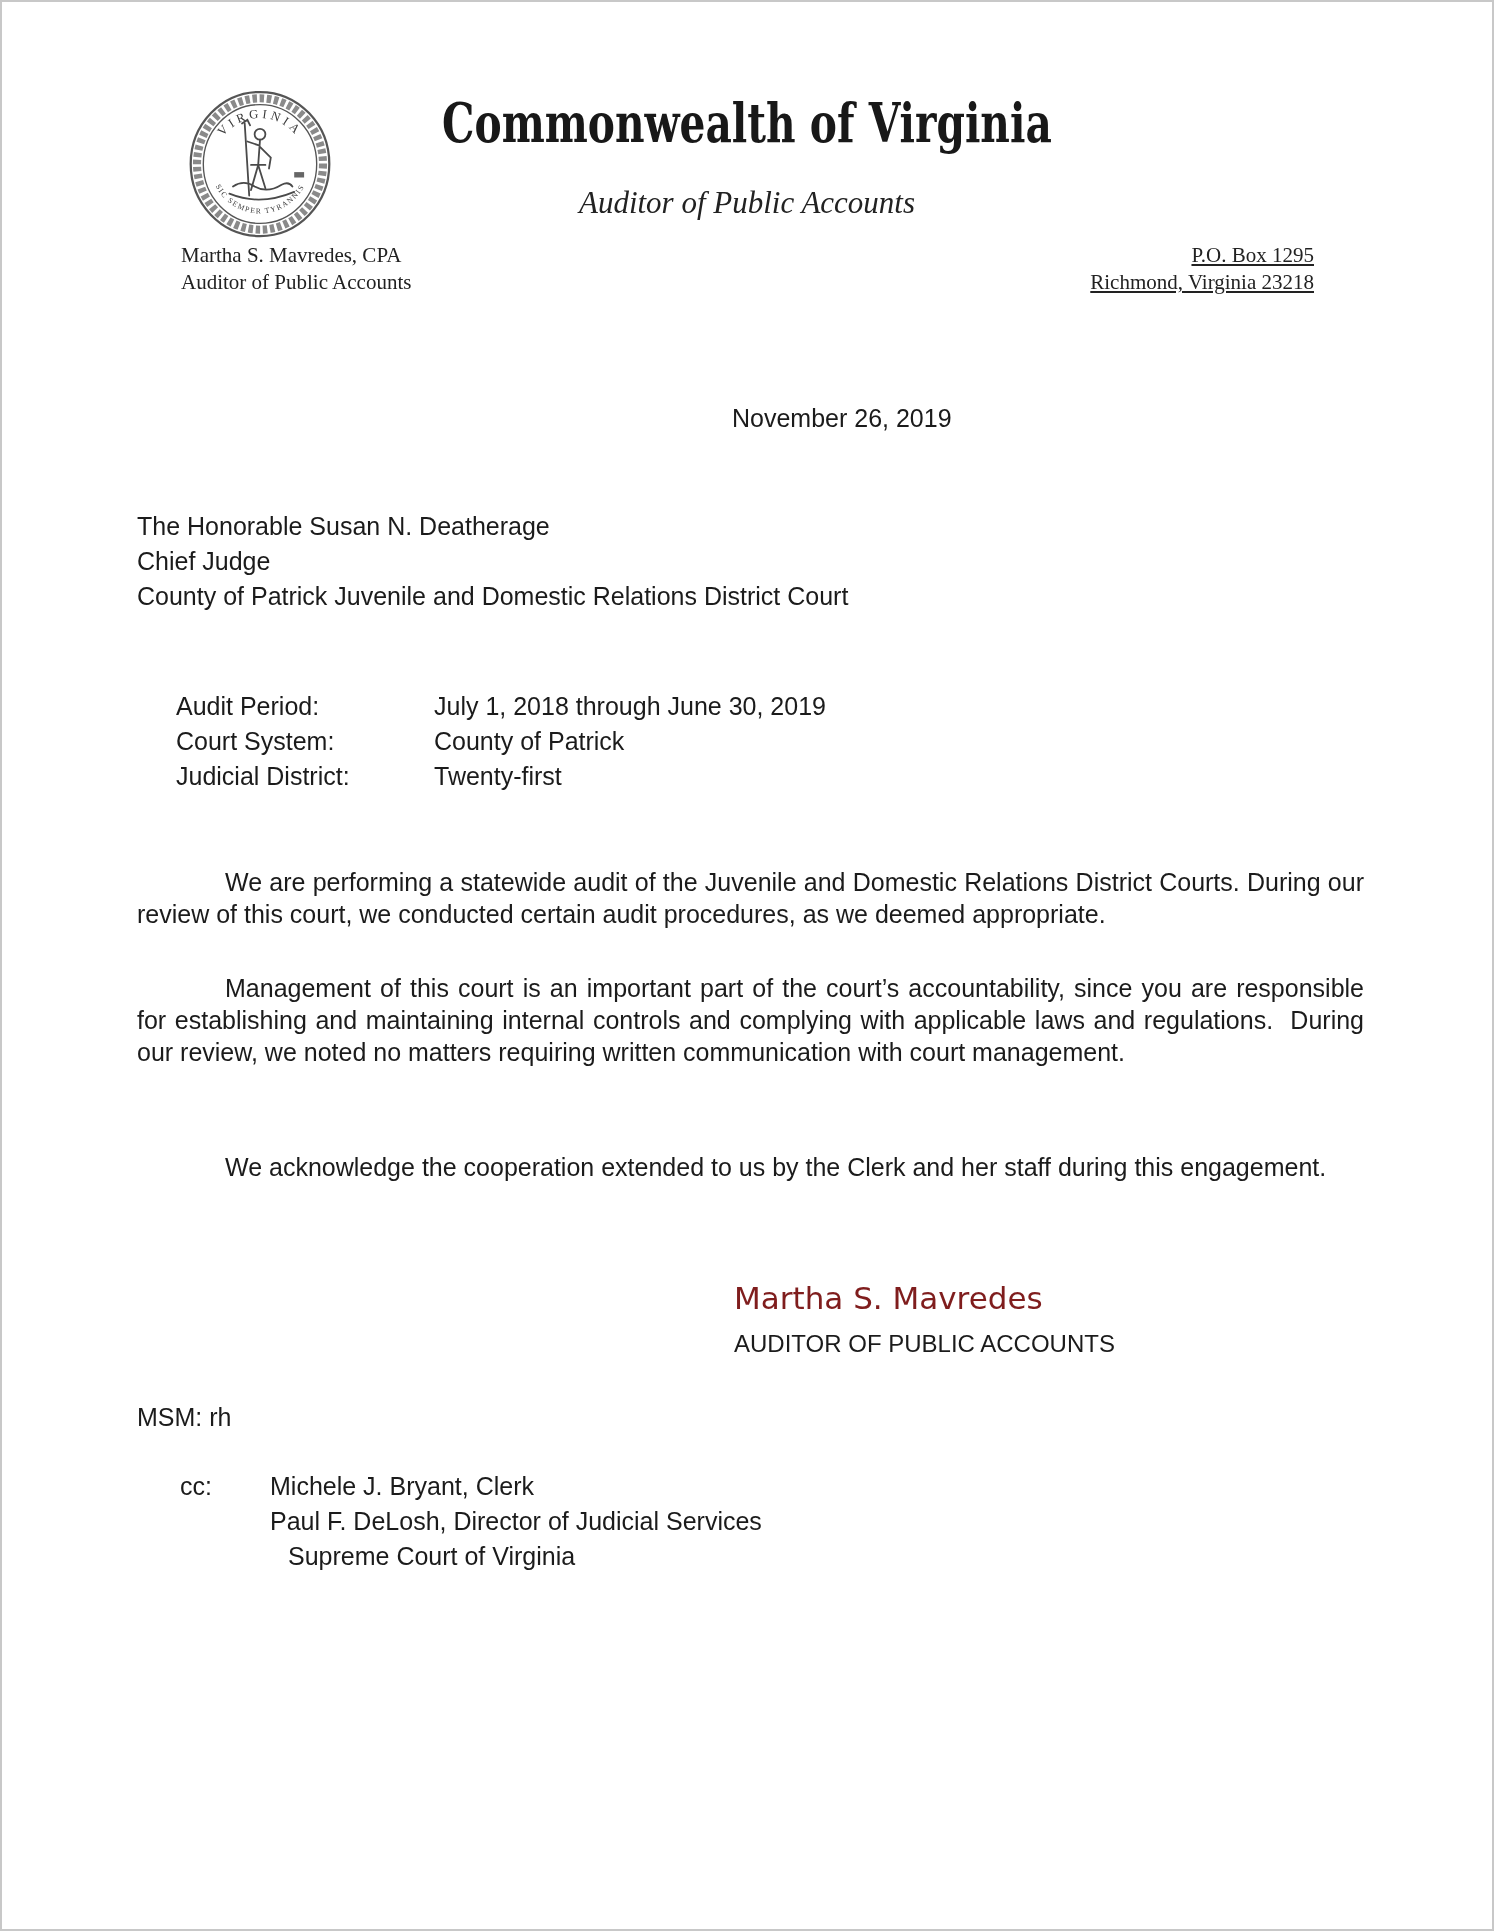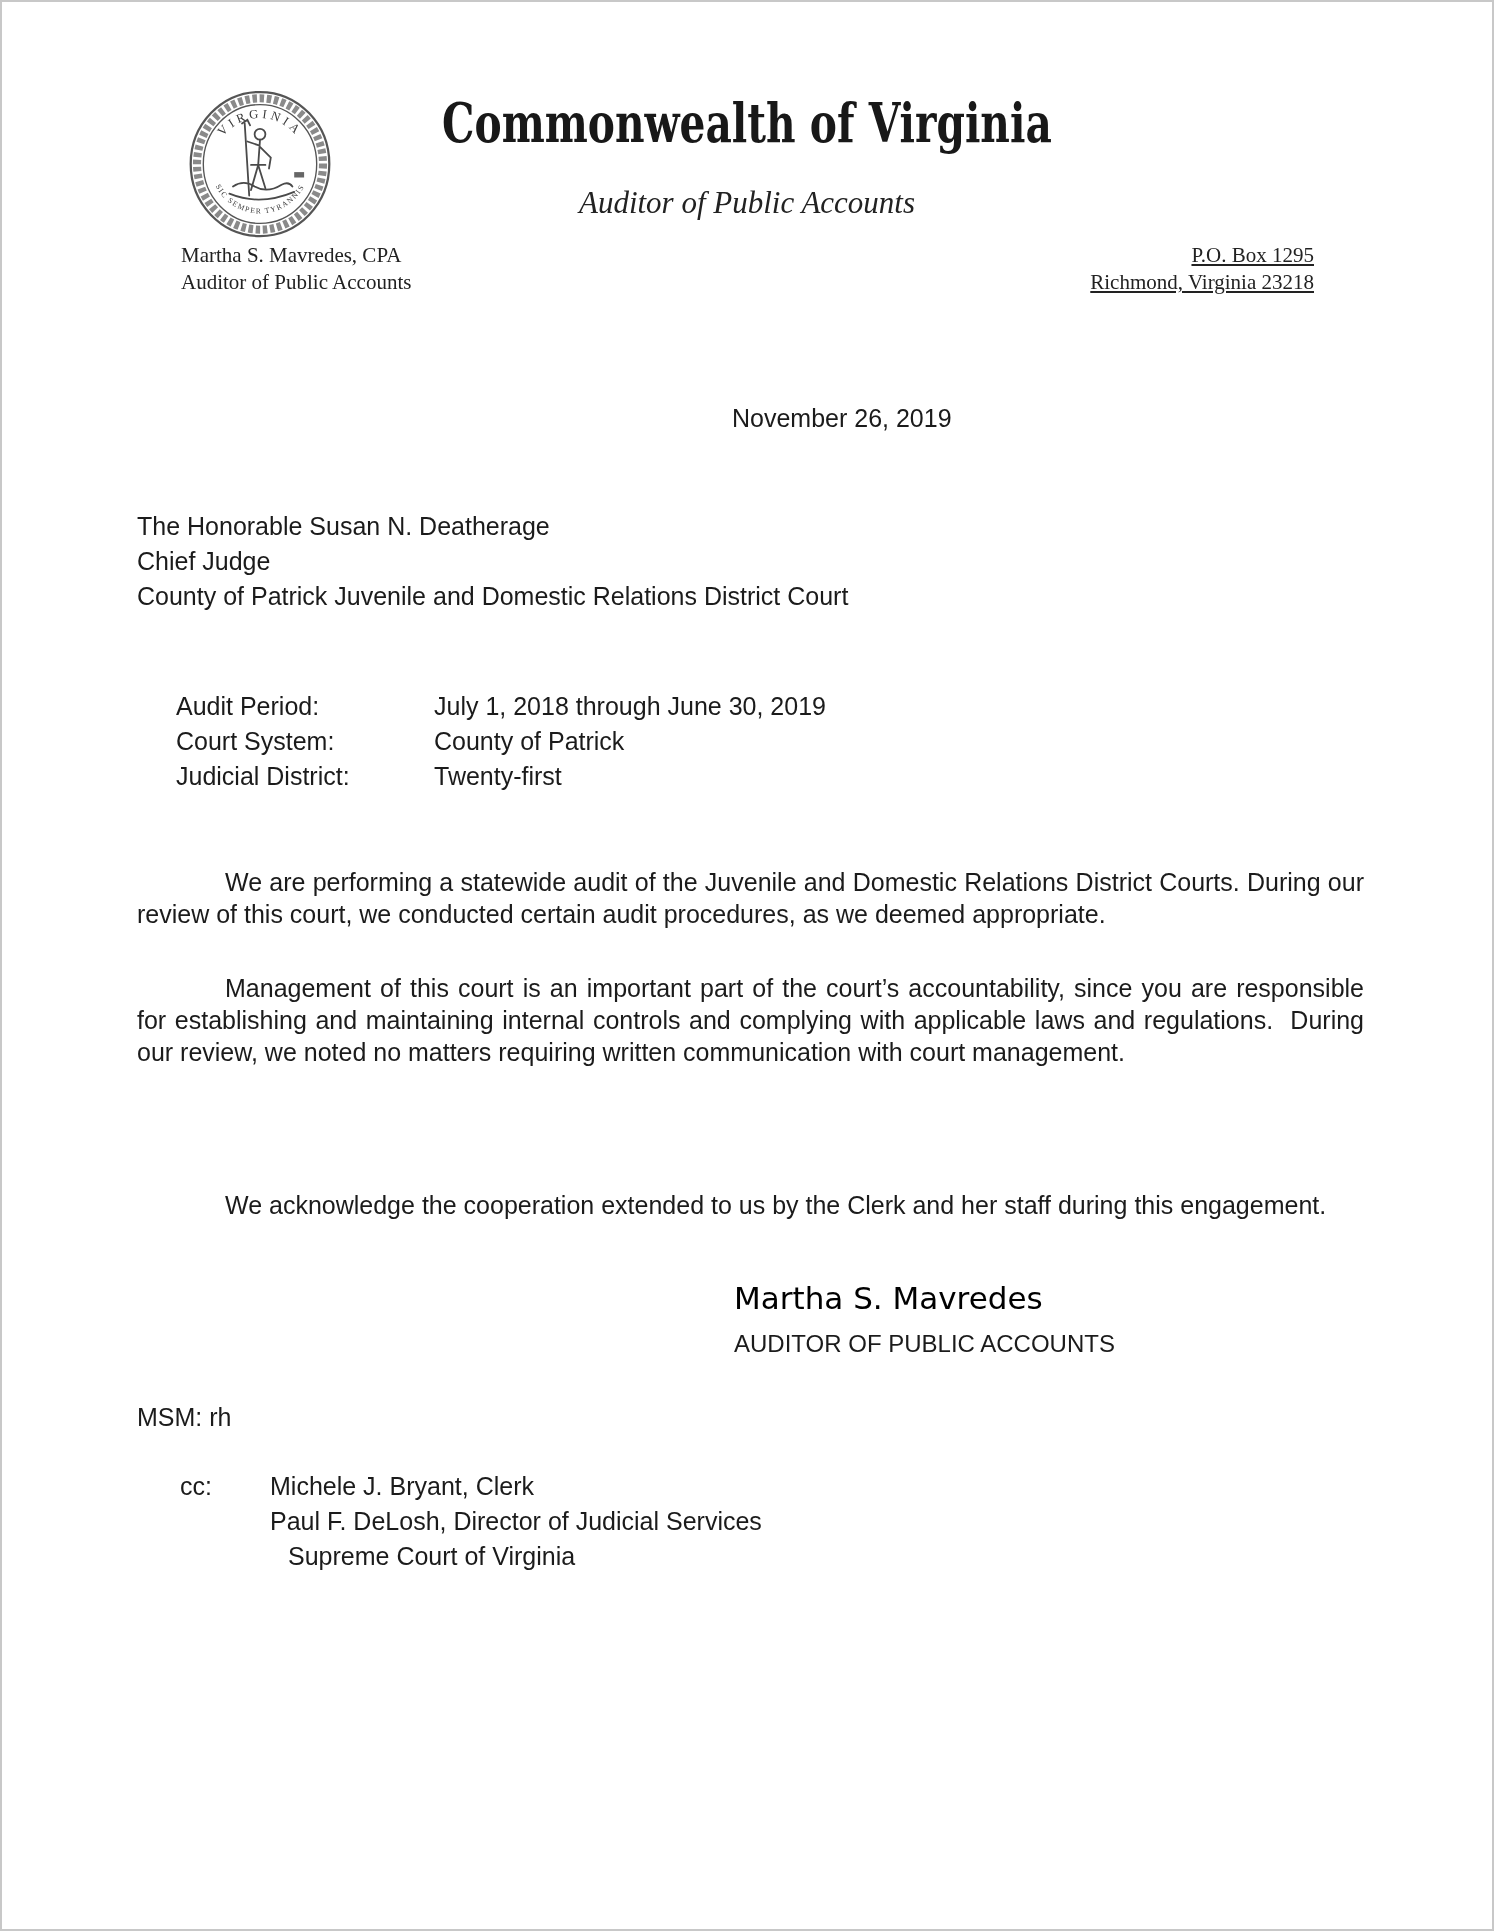--- a/index.html
+++ b/index.html
@@ -39,24 +39,24 @@
   .audit-info{position:absolute;left:135px;top:687px;font-size:25px;line-height:35px;margin-left:39px;}
   .audit-row{display:flex;}
   .audit-label{width:258px;flex:0 0 258px;}
   .para{
     position:absolute;left:135px;width:1227px;
     font-size:25px;line-height:32px;text-align:justify;text-indent:88px;
     margin:0;
   }
   .p1{top:864px;}
   .p2{top:970px;}
-  .p3{top:1149px;margin-top:38px;}
+  .p3{top:1149px;}
   .sig-name{
     position:absolute;left:732px;top:1276px;
-    font-family:"DejaVu Sans", sans-serif;font-size:31px;line-height:40px;color:#000000;
+    font-family:"DejaVu Sans", sans-serif;font-size:31px;line-height:40px;color:#7f1d1d;
   }
   .sig-title{position:absolute;left:732px;top:1326px;font-size:24px;line-height:32px;}
   .msm{position:absolute;left:135px;top:1398px;font-size:25px;line-height:35px;}
   .cc{position:absolute;left:135px;top:1467px;font-size:25px;line-height:35px;display:flex;}
   .cc-label{width:90px;flex:0 0 90px;margin-left:43px;}
   .cc-sub{padding-left:18px;}
   
   .footer{
     position:absolute;left:0;top:1781px;width:100%;text-align:center;
     font-size:24px;line-height:32px;color:#1b1b1b;

